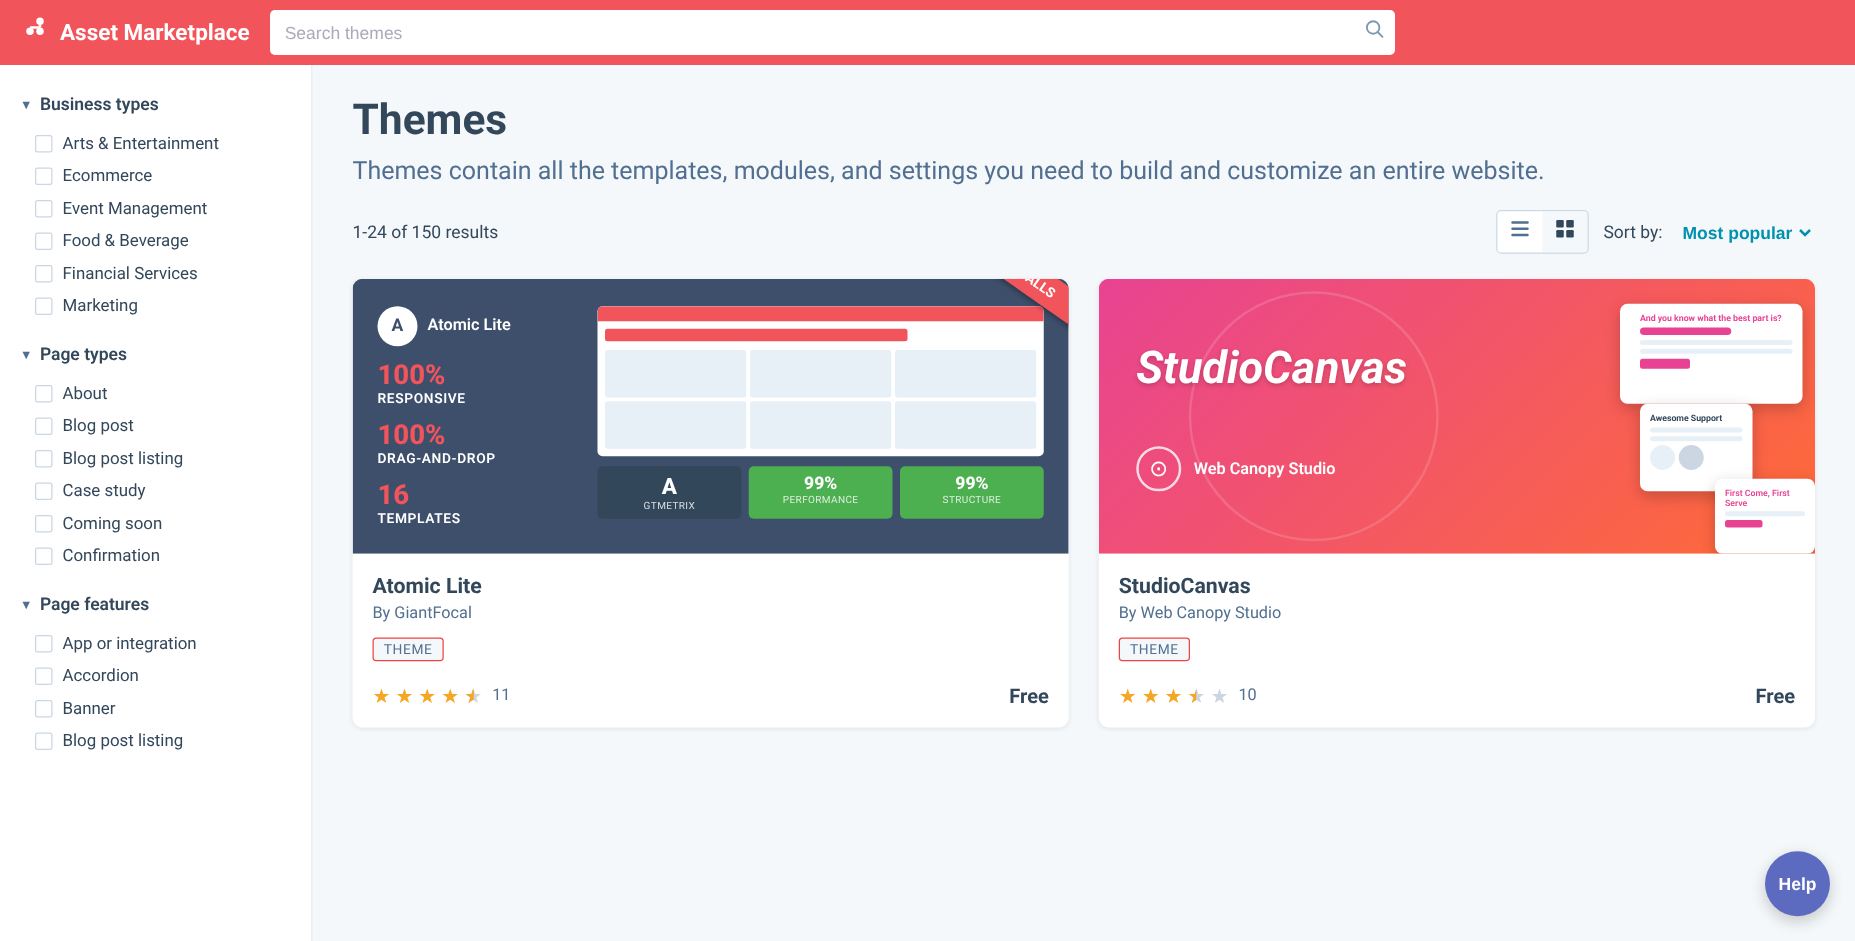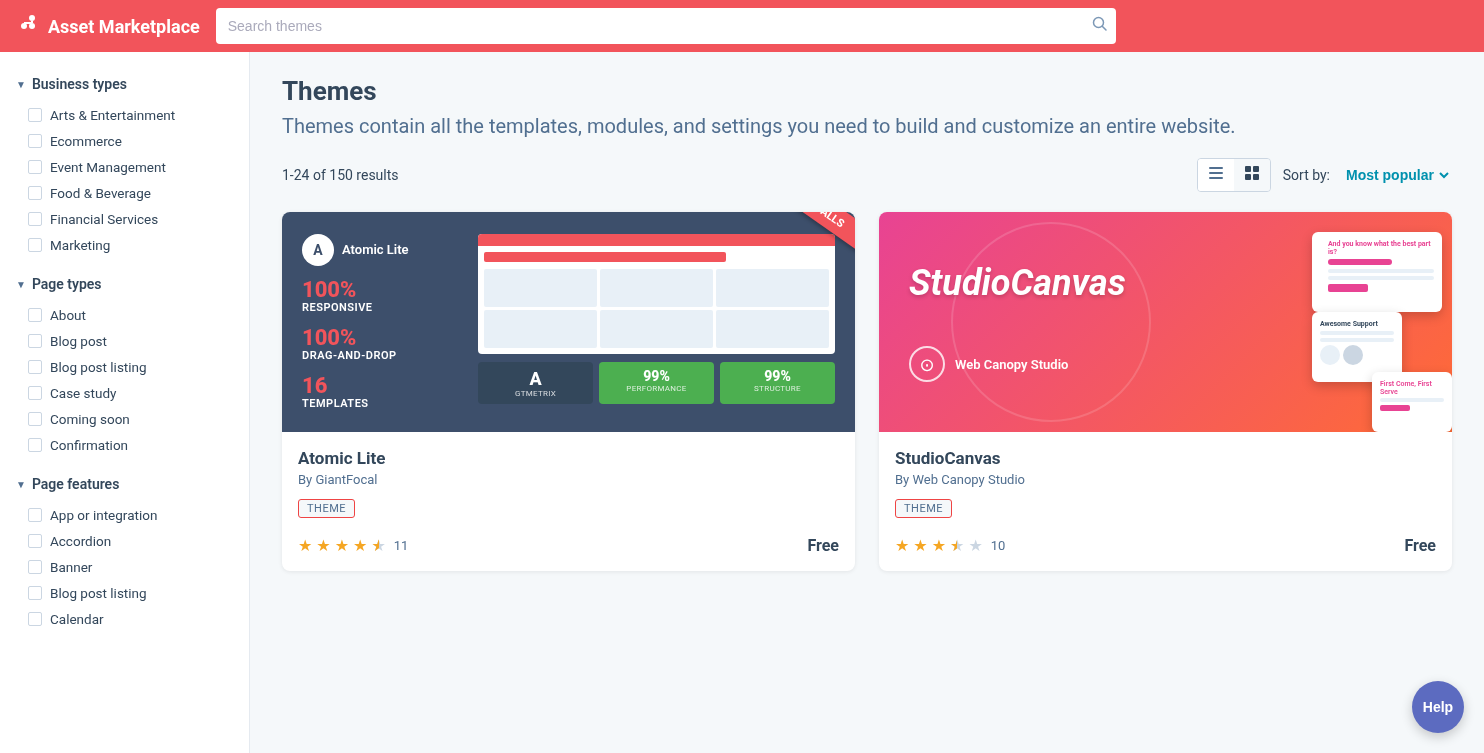--- a/index.html
+++ b/index.html
@@ -104,21 +104,21 @@
     }
     .sidebar-item-label { font-size: 13.5px; }
 
     
     .main-content {
       flex: 1;
       padding: 24px 32px;
       overflow-y: auto;
     }
     .page-title {
-      font-size: 26px;
+      font-size: 34px;
       font-weight: 700;
       color: #33475b;
       margin-bottom: 8px;
     }
     .page-description {
       font-size: 20px;
       color: #516f90;
       margin-bottom: 20px;
     }
 
@@ -323,21 +323,21 @@
       z-index: 2;
     }
     .mockup-card {
       position: absolute;
       background: white;
       border-radius: 6px;
       padding: 8px;
       box-shadow: 0 4px 12px rgba(0,0,0,0.2);
     }
     .mockup-card-1 {
-      width: 130px;
+      width: 146px;
       height: 80px;
       top: 10px;
       right: 20px;
       padding-left: 16px;
     }
     .mockup-card-2 {
       width: 90px;
       height: 70px;
       top: 80px;
       right: 80px;
@@ -536,24 +536,20 @@
           <div class="sidebar-checkbox"></div>
           <span class="sidebar-item-label">Accordion</span>
         </div>
         <div class="sidebar-item">
           <div class="sidebar-checkbox"></div>
           <span class="sidebar-item-label">Banner</span>
         </div>
         <div class="sidebar-item">
           <div class="sidebar-checkbox"></div>
           <span class="sidebar-item-label">Blog post listing</span>
-        </div>
-        <div class="sidebar-item">
-          <div class="sidebar-checkbox"></div>
-          <span class="sidebar-item-label">Calendar</span>
         </div>
       </div>
     </div>
   </aside>
 
   <main class="main-content">
     <h1 class="page-title">Themes</h1>
     <p class="page-description">Themes contain all the templates, modules, and settings you need to build and customize an entire website.</p>
 
     <div class="results-bar">

